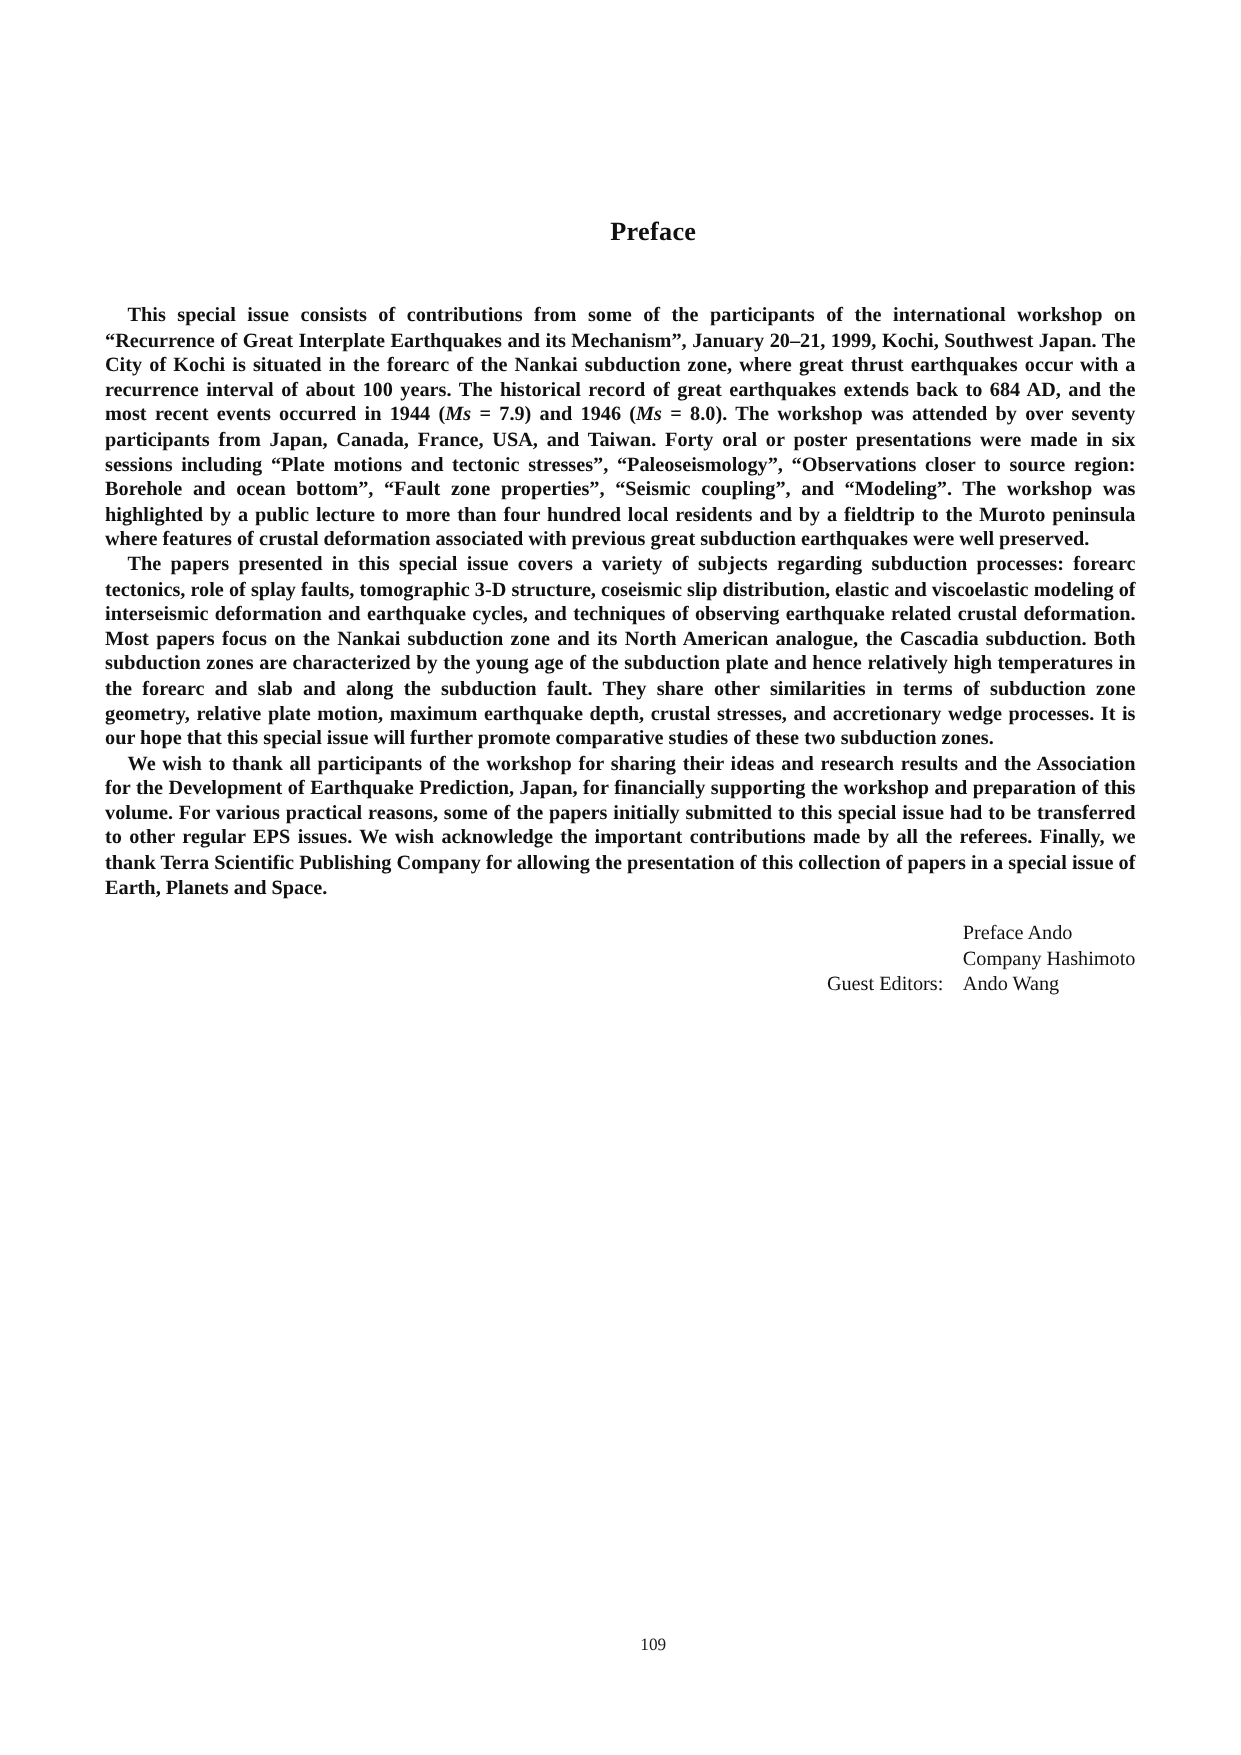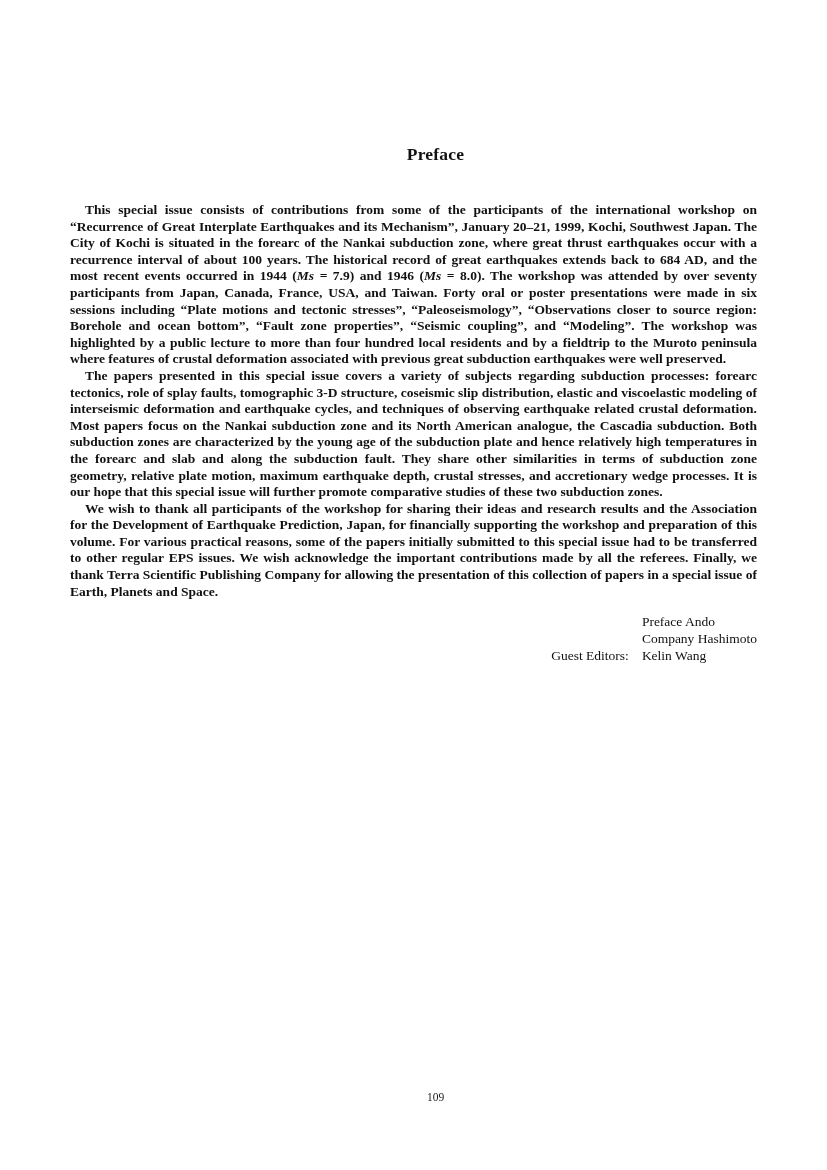--- a/index.html
+++ b/index.html
@@ -81,21 +81,21 @@
 
     <p><span>The papers presented in this special issue covers a variety of subjects regarding subduction processes:  forearc tectonics, role of splay faults, tomographic 3-D structure, coseismic slip distribution, elastic and viscoelastic modeling of interseismic deformation and earthquake cycles, and techniques of observing earthquake related crustal deformation.  Most papers focus on the Nankai subduction zone and its North American analogue, the Cascadia subduction.  Both subduction zones are characterized by the young age of the subduction plate and hence relatively high temperatures in the forearc and slab and along the subduction fault.  They share other similarities in terms of subduction zone geometry, relative plate motion, maximum earthquake depth, crustal stresses, and accretionary wedge processes.  It is our hope that this special issue will further promote comparative studies of these two subduction zones.</span></p>
 
     <p><span>We wish to thank all participants of the workshop for sharing their ideas and research results and the Association for the Development of Earthquake Prediction, Japan, for financially supporting the workshop and preparation of this volume.  For various practical reasons, some of the papers initially submitted to this special issue had to be transferred to other regular EPS issues.  We wish acknowledge the important contributions made by all the referees.  Finally, we thank Terra Scientific Publishing Company for allowing the presentation of this collection of papers in a special issue of Earth, Planets and Space.</span></p>
 
     <div class="editors-block">
       <div>Guest Editors:</div>
       <div class="editor-names">
         <div>Preface Ando</div>
         <div>Company Hashimoto</div>
-        <div>Kelin Wang</div>
+        <div>Ando Wang</div>
       </div>
     </div>
 
   </div>
 
   <div class="page-footer">109</div>
 
 </div>
 
 </body></html>

